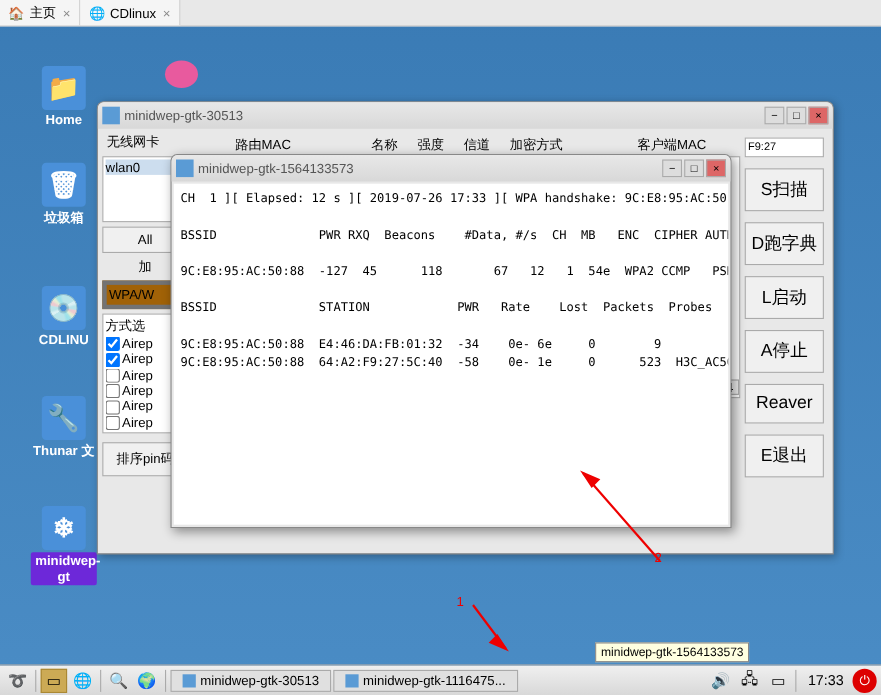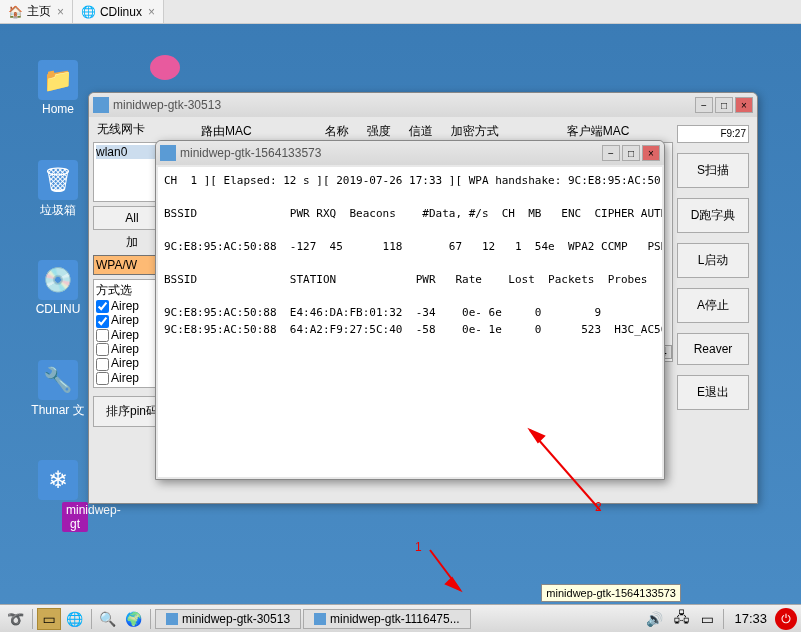--- a/index.html
+++ b/index.html
@@ -5,68 +5,68 @@
 * { box-sizing: border-box; margin: 0; padding: 0; font-family: "Microsoft YaHei", Arial, sans-serif; font-size: 12px; }
 body { width: 801px; height: 632px; background: linear-gradient(#3a7bb5, #4a8cc5); position: relative; overflow: hidden; }
 
 
 .browser-tabs { position: absolute; top: 0; left: 0; right: 0; height: 24px; background: #e8e8e8; display: flex; border-bottom: 1px solid #ccc; }
 .browser-tab { display: flex; align-items: center; padding: 0 8px; border-right: 1px solid #ccc; background: #f5f5f5; height: 100%; }
 .browser-tab .icon { margin-right: 4px; }
 .browser-tab .close { margin-left: 6px; color: #888; cursor: pointer; }
 
 
-.desktop-icon { position: absolute; width: 60px; text-align: center; color: #fff; font-size: 11px; }
+.desktop-icon { position: absolute; width: 60px; text-align: center; color: #fff; font-size: 11px; font-weight: bold; }
 .desktop-icon .ic { width: 40px; height: 40px; margin: 0 auto 2px; background: #4a90d9; border-radius: 4px; display: flex; align-items: center; justify-content: center; font-size: 24px; }
 .di-home { top: 60px; left: 28px; }
-.di-trash { top: 160px; left: 28px; }
+.di-trash { top: 148px; left: 28px; }
 .di-cdlinux { top: 260px; left: 28px; }
 .di-thunar { top: 360px; left: 28px; }
 .di-minidwep { top: 460px; left: 28px; }
 .di-home .ic::before { content:"📁"; }
 .di-trash .ic::before { content:"🗑"; }
 .di-cdlinux .ic::before { content:"💿"; }
 .di-thunar .ic::before { content:"🔧"; }
 .di-minidwep .ic::before { content:"❄"; }
 .pink-icon { position: absolute; top: 55px; left: 150px; width: 30px; height: 25px; background: #e85a9e; border-radius: 50%; }
-.di-minidwep .label { background: #a21caf; padding: 1px 4px; border-radius: 2px; margin-left: 34px; }
+.di-minidwep .label { background: #6d28d9; padding: 1px 4px; border-radius: 2px; }
 
 
 .win-main { position: absolute; top: 92px; left: 88px; width: 670px; height: 412px; background: #e8e8e8; border: 1px solid #888; border-radius: 6px 6px 0 0; box-shadow: 2px 2px 8px rgba(0,0,0,0.3); }
 .titlebar { height: 24px; background: linear-gradient(#e8e8e8, #d8d8d8); display: flex; align-items: center; padding: 0 4px; border-radius: 6px 6px 0 0; }
 .titlebar .ticon { width: 16px; height: 16px; background: #5a9bd5; margin-right: 4px; }
 .titlebar .title { flex: 1; color: #555; }
 .titlebar .wbtns { display: flex; gap: 2px; }
 .titlebar .wbtn { width: 18px; height: 16px; background: #ddd; border: 1px solid #aaa; display: flex; align-items: center; justify-content: center; font-size: 10px; cursor: pointer; }
 .titlebar .wbtn.close { background: #d66; }
 
 .win-main-body { padding: 4px; display: flex; height: calc(100% - 24px); }
 .left-panel { width: 78px; display: flex; flex-direction: column; gap: 4px; }
 .nic-label { text-align: left; padding-left: 4px; }
 .nic-list { background: #fff; border: 1px solid #aaa; height: 60px; padding: 2px; font-size: 11px; overflow: hidden; }
 .btn-all { background: #f0f0f0; border: 1px solid #aaa; padding: 4px; text-align: center; cursor: pointer; }
 .enc-label { text-align: center; }
-.enc-sel { background: #fdba74; border: 1px solid #737373; padding: 2px; }
+.enc-sel { background: #a16207; border: 4px solid #737373; padding: 2px; }
 .mode-box { background: #fff; border: 1px solid #aaa; padding: 2px; font-size: 11px; }
 .mode-box label { display: block; white-space: nowrap; overflow: hidden; }
 .mode-box input[type=checkbox] { margin-right: 2px; vertical-align: middle; }
 .btn-pin { background: #f0f0f0; border: 1px solid #aaa; padding: 6px; text-align: center; cursor: pointer; margin-top: 4px; }
 
 .center-panel { flex: 1; position: relative; }
-.col-headers { display: flex; font-size: 11px; padding: 2px 0; }
+.col-headers { display: flex; font-size: 11px; padding: 2px 0; justify-content: center; }
 .col-headers span { margin-right: 18px; }
 .main-list { background: #fff; border: 1px solid #aaa; height: 190px; position: relative; }
 .scrollbar-h { position: absolute; bottom: 2px; left: 0; right: 16px; height: 14px; background: #e0e0e0; border: 1px solid #aaa; }
 .scrollbar-h .thumb { position: absolute; left: 0; width: 60%; height: 100%; background: #c0c0c0; }
 .slot-24 { position: absolute; right: 0; bottom: 2px; width: 24px; height: 14px; background: #f0f0f0; border: 1px solid #aaa; text-align: center; line-height: 12px; }
 .ivs-label { text-align: center; color: #d00; margin-top: 8px; }
 
 .right-panel { width: 80px; display: flex; flex-direction: column; gap: 10px; padding: 4px; }
-.right-panel .rbtn { background: #f0f0f0; border: 1px solid #aaa; padding: 8px 4px; text-align: center; cursor: pointer; font-size: 12px; }
-.mac-display { background: #fff; border: 1px solid #aaa; padding: 2px; font-size: 10px; text-align: right; height: 18px; }
+.right-panel .rbtn { background: #f0f0f0; border: 1px solid #aaa; padding: 8px 4px; text-align: center; cursor: pointer; font-size: 16px; }
+.mac-display { background: #fff; border: 1px solid #aaa; padding: 2px; font-size: 10px; text-align: left; height: 18px; }
 
 
 .win-term { position: absolute; top: 140px; left: 155px; width: 510px; height: 340px; background: #e8e8e8; border: 1px solid #888; border-radius: 6px 6px 0 0; box-shadow: 3px 3px 10px rgba(0,0,0,0.4); }
 .term-body { background: #fff; margin: 2px; height: calc(100% - 28px); padding: 6px; font-family: monospace; font-size: 11px; white-space: pre; overflow: hidden; line-height: 1.5; }
 
 
 .arrow { position: absolute; pointer-events: none; }
 .arrow-line { stroke: #e00; stroke-width: 2; fill: #e00; }
 .anno-text { position: absolute; color: #e00; font-size: 12px; }
 

